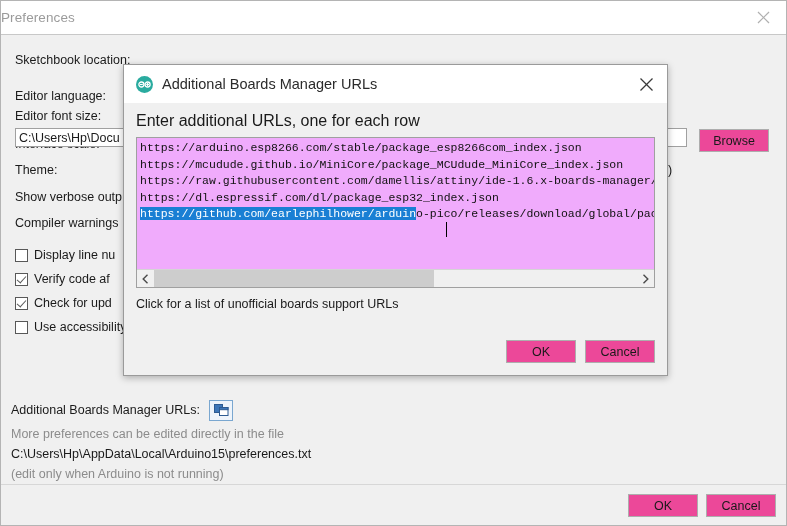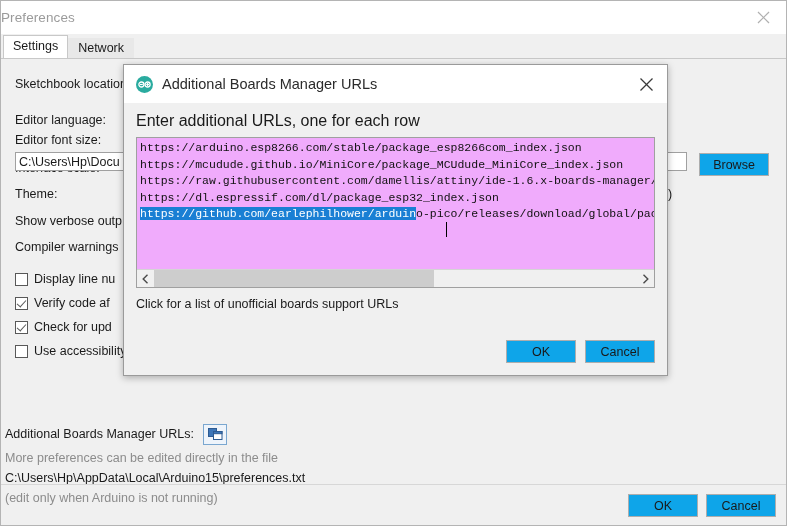--- a/index.html
+++ b/index.html
@@ -115,21 +115,21 @@
     height: 19px;
     line-height: 19px;
     font-size: 12.5px;
     padding: 0 3px;
     box-sizing: border-box;
     color: #1a1a1a;
     overflow: hidden;
     white-space: nowrap;
   }
   .btn {
-    background: #0ea5e9;
+    background: #ec4899;
     border: 1px solid #adadad;
     height: 23px;
     min-width: 70px;
     font-size: 12.5px;
     font-family: "Liberation Sans", sans-serif;
     color: #1a1a1a;
     cursor: default;
     padding: 0 5px;
     box-sizing: border-box;
   }
@@ -166,21 +166,21 @@
     width: 672px;
   }
   #browse-btn {
     position: absolute;
     left: 698px; top: 94px;
   }
 
   
   #bottom-block {
     position: absolute;
-    left: 4px;
+    left: 10px;
     top: 364px;
     right: 10px;
   }
   #abmu-row {
     display: flex;
     align-items: center;
     height: 22px;
   }
   #abmu-field {
     width: 492px;
@@ -357,28 +357,20 @@
   <div id="titlebar">
     <span id="title-text">Preferences</span>
     <div id="title-close">
       <svg width="13" height="13" viewBox="0 0 13 13">
         <line x1="1" y1="1" x2="12" y2="12" stroke="#b0b0b0" stroke-width="1.2"></line>
         <line x1="12" y1="1" x2="1" y2="12" stroke="#b0b0b0" stroke-width="1.2"></line>
       </svg>
     </div>
   </div>
 
-  <div id="tabstrip">
-    <div class="tab active">
-      <span>Settings</span>
-    </div>
-    <div class="tab">
-      <span>Network</span>
-    </div>
-  </div>
 
   <div id="prefs-body">
     <div id="prefs-inner">
 
       <div class="row" id="sketchrow">
         <span class="lbl">Sketchbook location:</span>
       </div>
 
       <div class="row">
         <span class="lbl" style="margin-top:18px">Editor language:</span>

